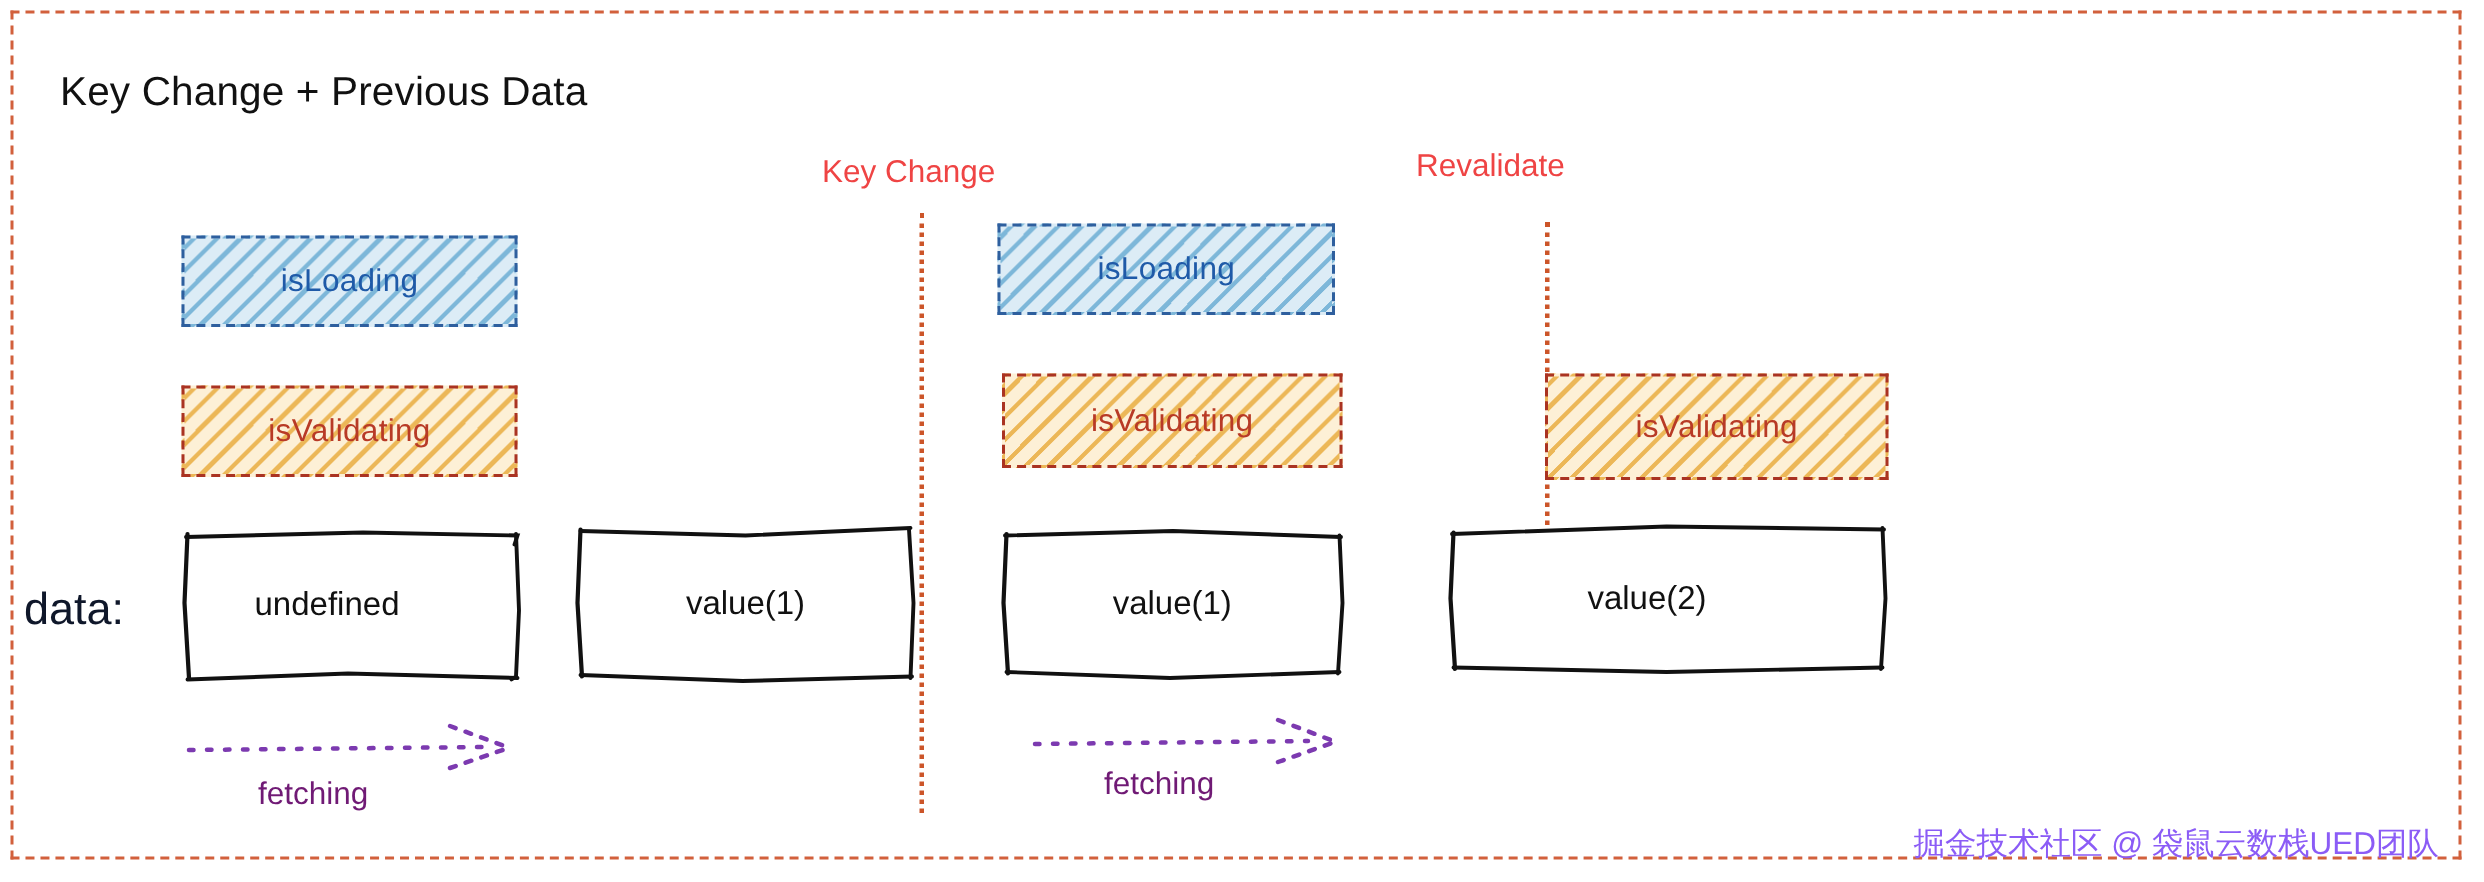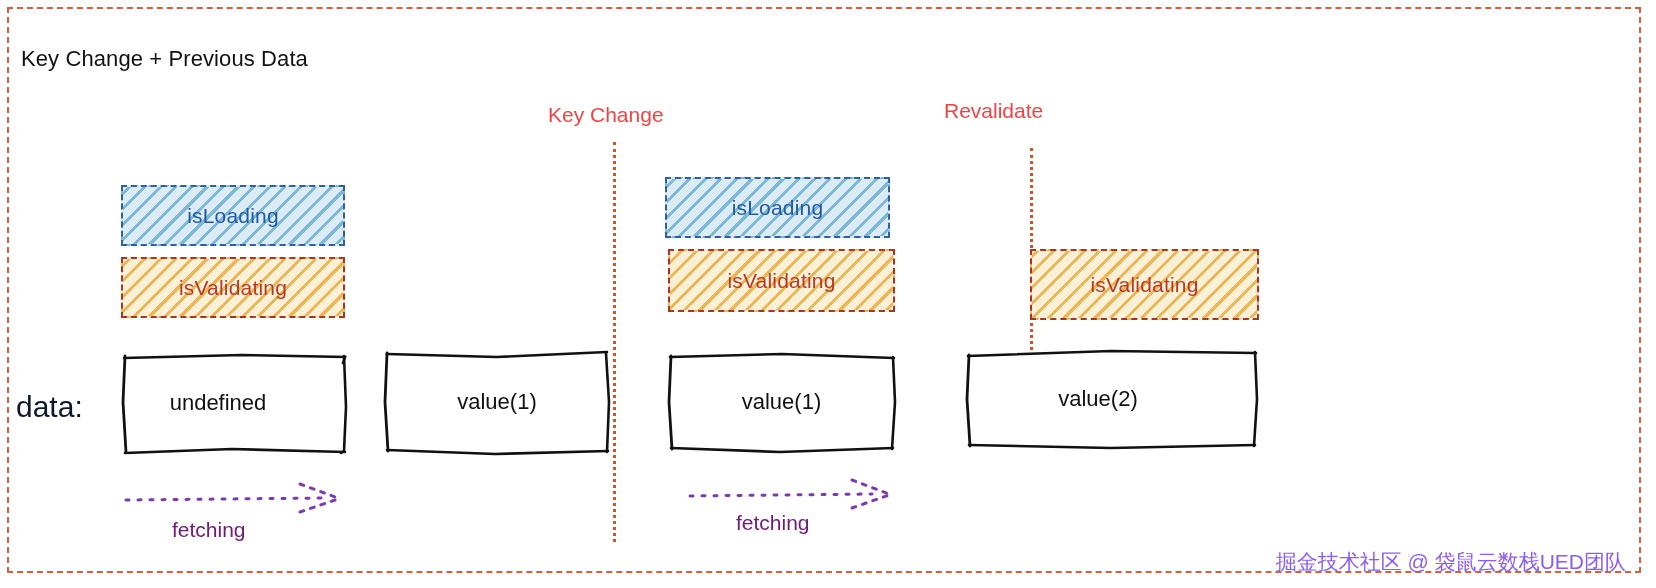--- a/index.html
+++ b/index.html
@@ -24,23 +24,23 @@
     width: 1634px;
     height: 566px;
     border: 2px dashed #d2603c;
     box-sizing: border-box;
     pointer-events: none;
   }
 
   
   .title {
     position: absolute;
-    left: 21px;
+    left: 40px;
     top: 46px;
-    font-size: 22px;
+    font-size: 27px;
     color: #111111;
     letter-spacing: 0.1px;
     white-space: nowrap;
   }
 
   
   .phase-label {
     position: absolute;
     font-size: 21px;
     color: #ef4444;
@@ -76,21 +76,20 @@
     background-color: #dcecf6;
     background-image: repeating-linear-gradient(
        -45deg,
        rgba(255,255,255,0) 0px,
        rgba(255,255,255,0) 3px,
        rgba(120,180,215,0.95) 3px,
        rgba(120,180,215,0.95) 6px,
        rgba(255,255,255,0) 6px,
        rgba(255,255,255,0) 11px
     );
-    margin-top: 28px;
   }
   .hatch-box.validating {
     border: 2px dashed #aa3322;
     color: #b83a26;
     background-color: #fdf0d6;
     background-image: repeating-linear-gradient(
        -45deg,
        rgba(255,255,255,0) 0px,
        rgba(255,255,255,0) 3px,
        rgba(235,180,80,0.95) 3px,

